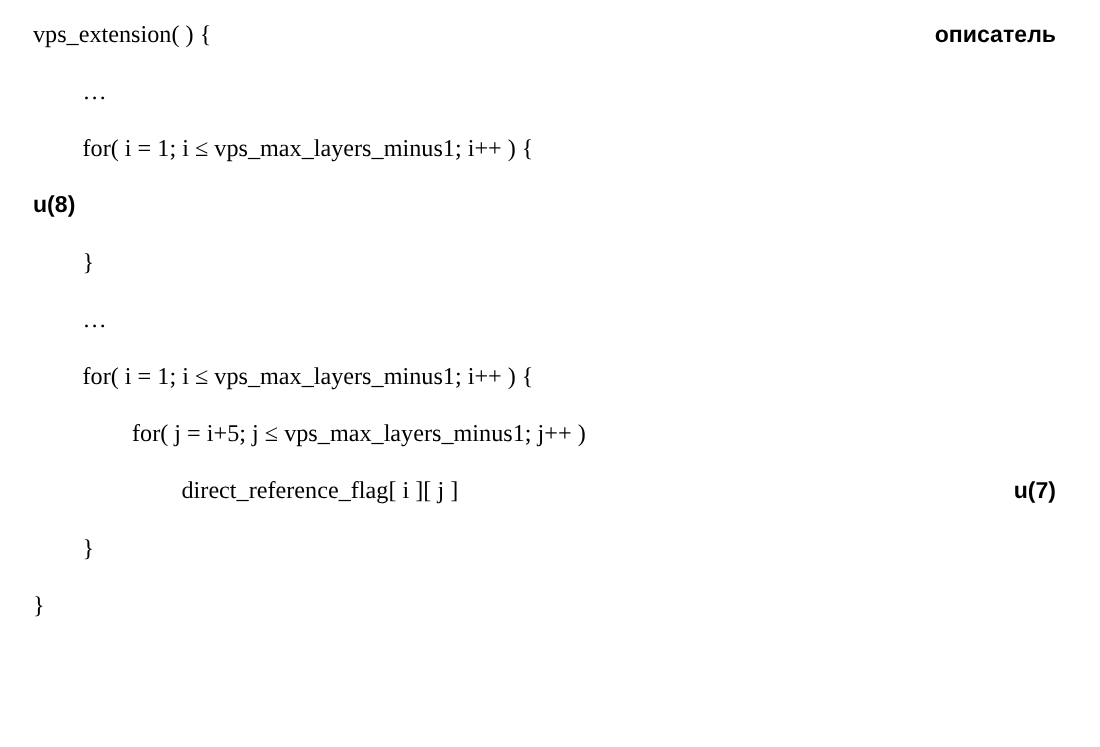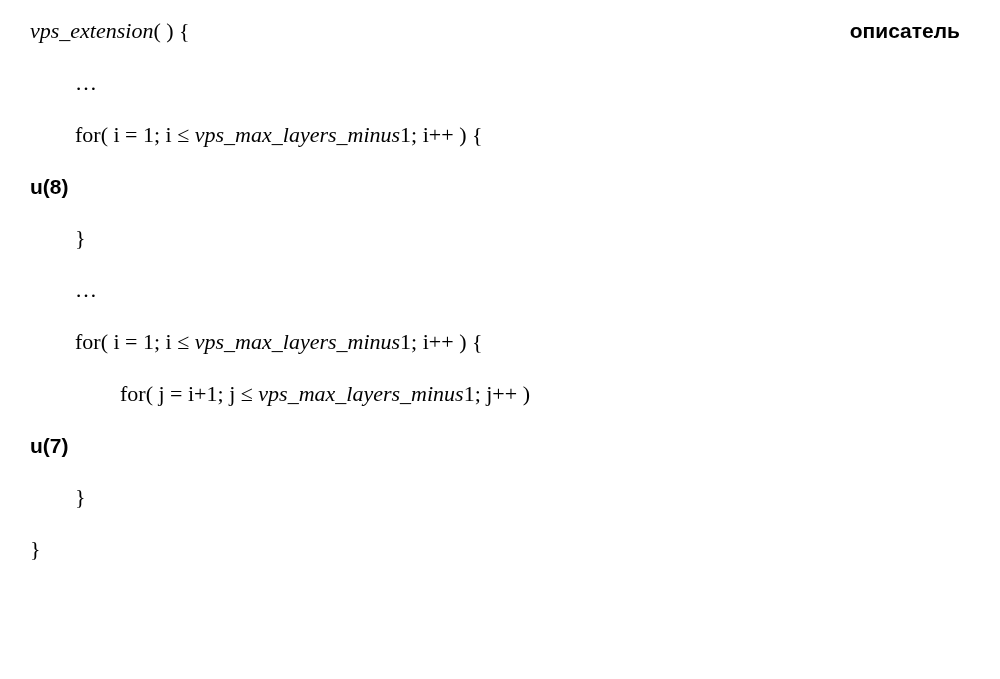--- a/index.html
+++ b/index.html
@@ -22,21 +22,20 @@
     .left {
       white-space: pre;
     }
     .right {
       font-family: Arial, Helvetica, sans-serif;
       font-size: 21px;
       padding-right: 10px;
       font-weight: bold;
     }
     .italic {
-      font-style: italic;
     }
     .line {
       margin-bottom: 30px;
     }
     .indent1 { padding-left: 45px; }
     .indent2 { padding-left: 90px; }
     .indent3 { padding-left: 135px; }
   </style>
 </head>
 <body>
@@ -53,21 +52,22 @@
 <div class="row">
   <div class="right">u(8)</div>
 </div>
 
 <div class="line indent1">}</div>
 
 <div class="line indent1">…</div>
 
 <div class="line indent1"><span>for( i = 1; i ≤ </span><span class="italic">vps_max_layers_minus</span><span>1; i++ ) {</span></div>
 
-<div class="line indent2"><span>for( j = i+1; j ≤ </span><span class="italic">vps_max_layers_minus</span><span>1; j++ )</span></div>
+<div class="line indent2"><span>for( j = i+5; j ≤ </span><span class="italic">vps_max_layers_minus</span><span>1; j++ )</span></div>
 
 <div class="row">
+  <div class="left indent3"><span class="italic">direct_reference_flag</span><span>[ i ][ j ]</span></div>
   <div class="right">u(7)</div>
 </div>
 
 <div class="line indent1">}</div>
 
 <div class="line">}</div>
 
 </body></html>

